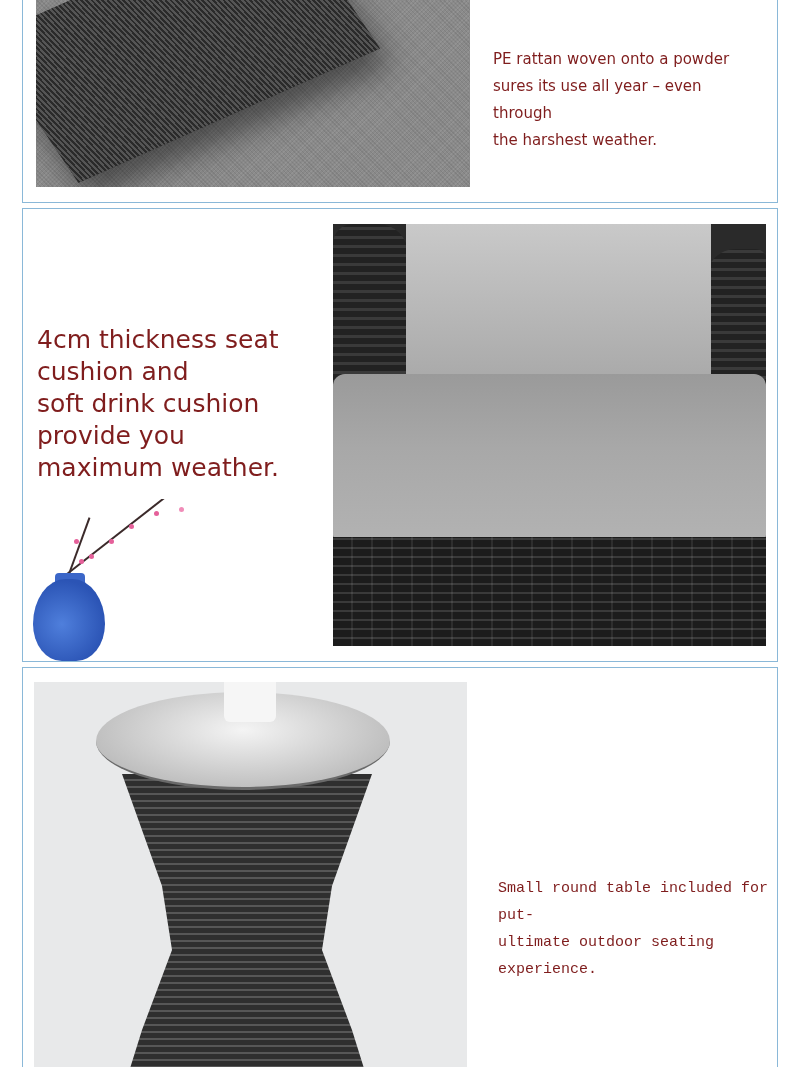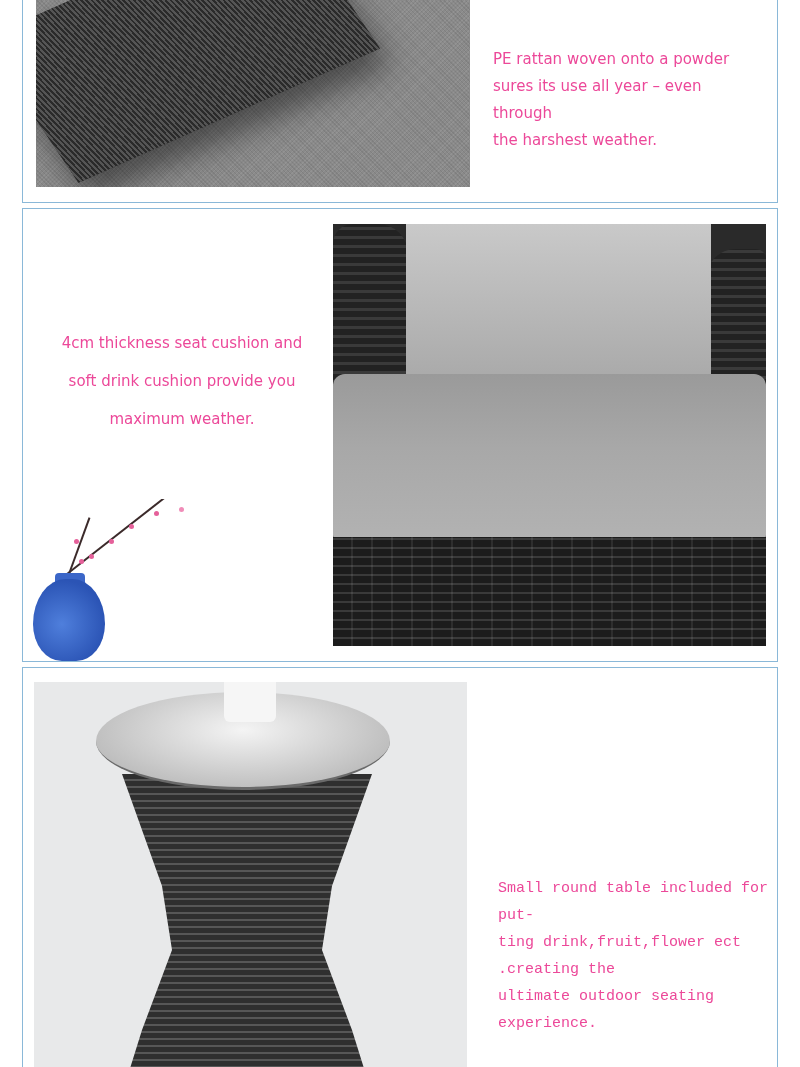--- a/index.html
+++ b/index.html
@@ -2,23 +2,23 @@
 <html><head>
 <meta charset="utf-8">
 <style>
   html, body { margin:0; padding:0; background:#ffffff; }
   body { width:800px; height:1067px; position:relative; overflow:hidden; font-family:"DejaVu Sans", sans-serif; color:#333; }
   .panel { position:absolute; left:22px; width:754px; border:1px solid #8ab8d8; background:#fff; overflow:hidden; }
   .p1 { top:-2px; height:203px; }
   .p2 { top:208px; height:452px; }
   .p3 { top:667px; height:420px; }
   .photo { position:absolute; overflow:hidden; }
-  .text { position:absolute; color:#ec4899; }
+  .text { position:absolute; color:#7f1d1d; }
   .small { font-size:15px; line-height:27px; }
-  .large { font-size:15px; line-height:38px;text-align:center; }
+  .large { font-size:25px; line-height:32px; }
   
   .carpet {
     left:13px; top:0; width:434px; height:188px;
     background:
       repeating-linear-gradient(45deg, rgba(0,0,0,.08) 0 1px, transparent 1px 3px),
       repeating-linear-gradient(-45deg, rgba(255,255,255,.08) 0 1px, transparent 1px 3px),
       #8a8a8a;
   }
   .carpet .box {
     position:absolute; left:-20px; top:-40px; width:330px; height:170px;
@@ -95,16 +95,15 @@
 </div>
 
 <div class="panel p3">
   <div class="photo table-photo">
     <div class="body"></div>
     <div class="top"></div>
     <div class="pot"></div>
   </div>
   <div class="text small" style="left:475px; top:207px; width:275px;font-family:Liberation Mono, monospace;">
     <div>Small round table included for put-</div>
-    <div>ting drink,fruit,flower ect .creating the</div>
     <div>ultimate outdoor seating experience.</div>
   </div>
 </div>
 
 </body></html>

